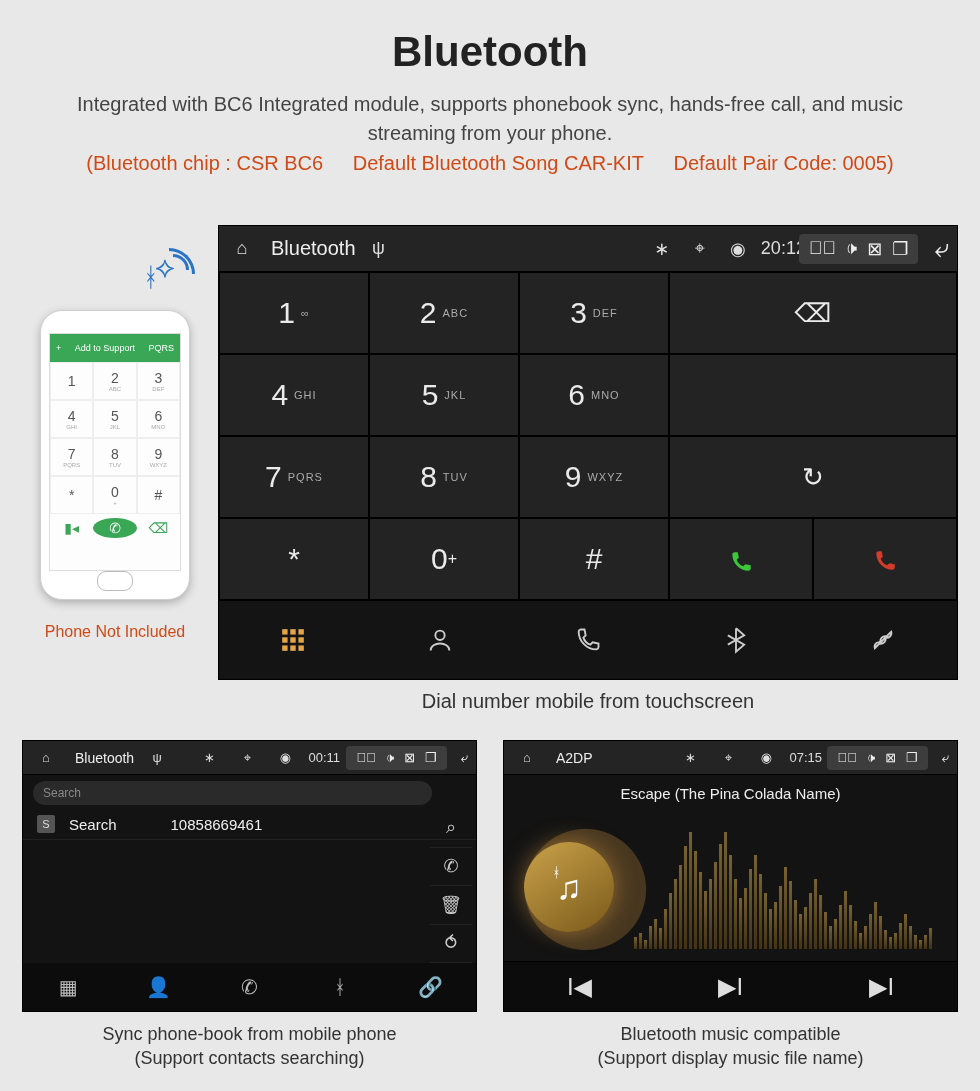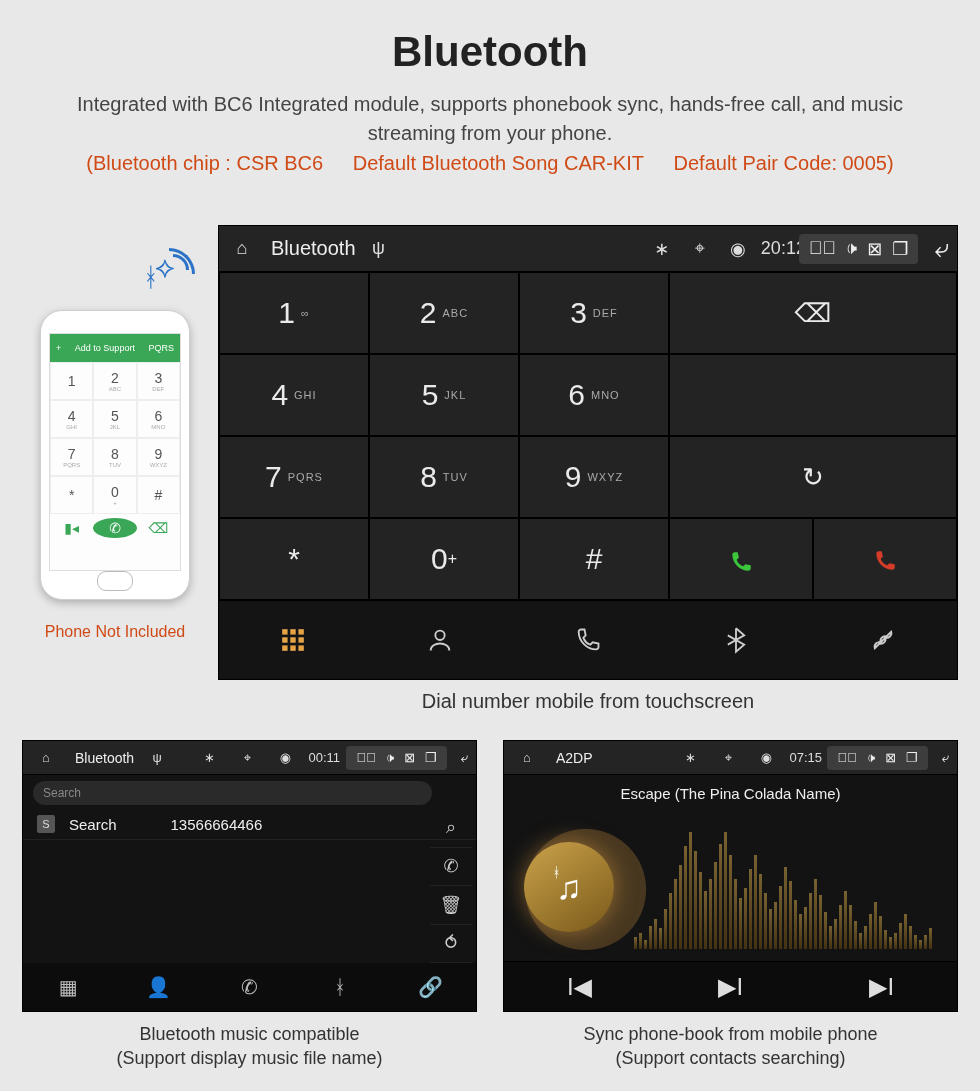--- a/index.html
+++ b/index.html
@@ -491,21 +491,21 @@
         <span class="sys-ic">⊠</span>
         <span class="sys-ic">❐</span>
       </span>
       <span class="sys-ic" style="margin-left:6px">⤶</span>
     </div>
     <div class="pb-search">Search</div>
     <div class="pb-body">
       <div class="pb-row">
         <span class="badge">S</span>
         <span>Search</span>
-        <span style="margin-left:40px">13566664466</span>
+        <span style="margin-left:40px">10858669461</span>
       </div>
       <div class="pb-side">
         <div>⌕</div>
         <div>✆</div>
         <div>🗑</div>
         <div>⥀</div>
       </div>
     </div>
     <div class="mini-tabs">
       <div class="tab">▦</div>
@@ -606,20 +606,20 @@
     <div class="play-ctrl">
       <div>I◀</div>
       <div>▶I</div>
       <div>▶I</div>
     </div>
   </div>
 </div>
 
 <div class="caption-row">
   <div>
+    <span>Sync phone-book from mobile phone</span><br>
+    <span>(Support contacts searching)</span>
+  </div>
+  <div>
     <span>Bluetooth music compatible</span><br>
     <span>(Support display music file name)</span>
   </div>
-  <div>
-    <span>Sync phone-book from mobile phone</span><br>
-    <span>(Support contacts searching)</span>
-  </div>
 </div>
 
 </body></html>

